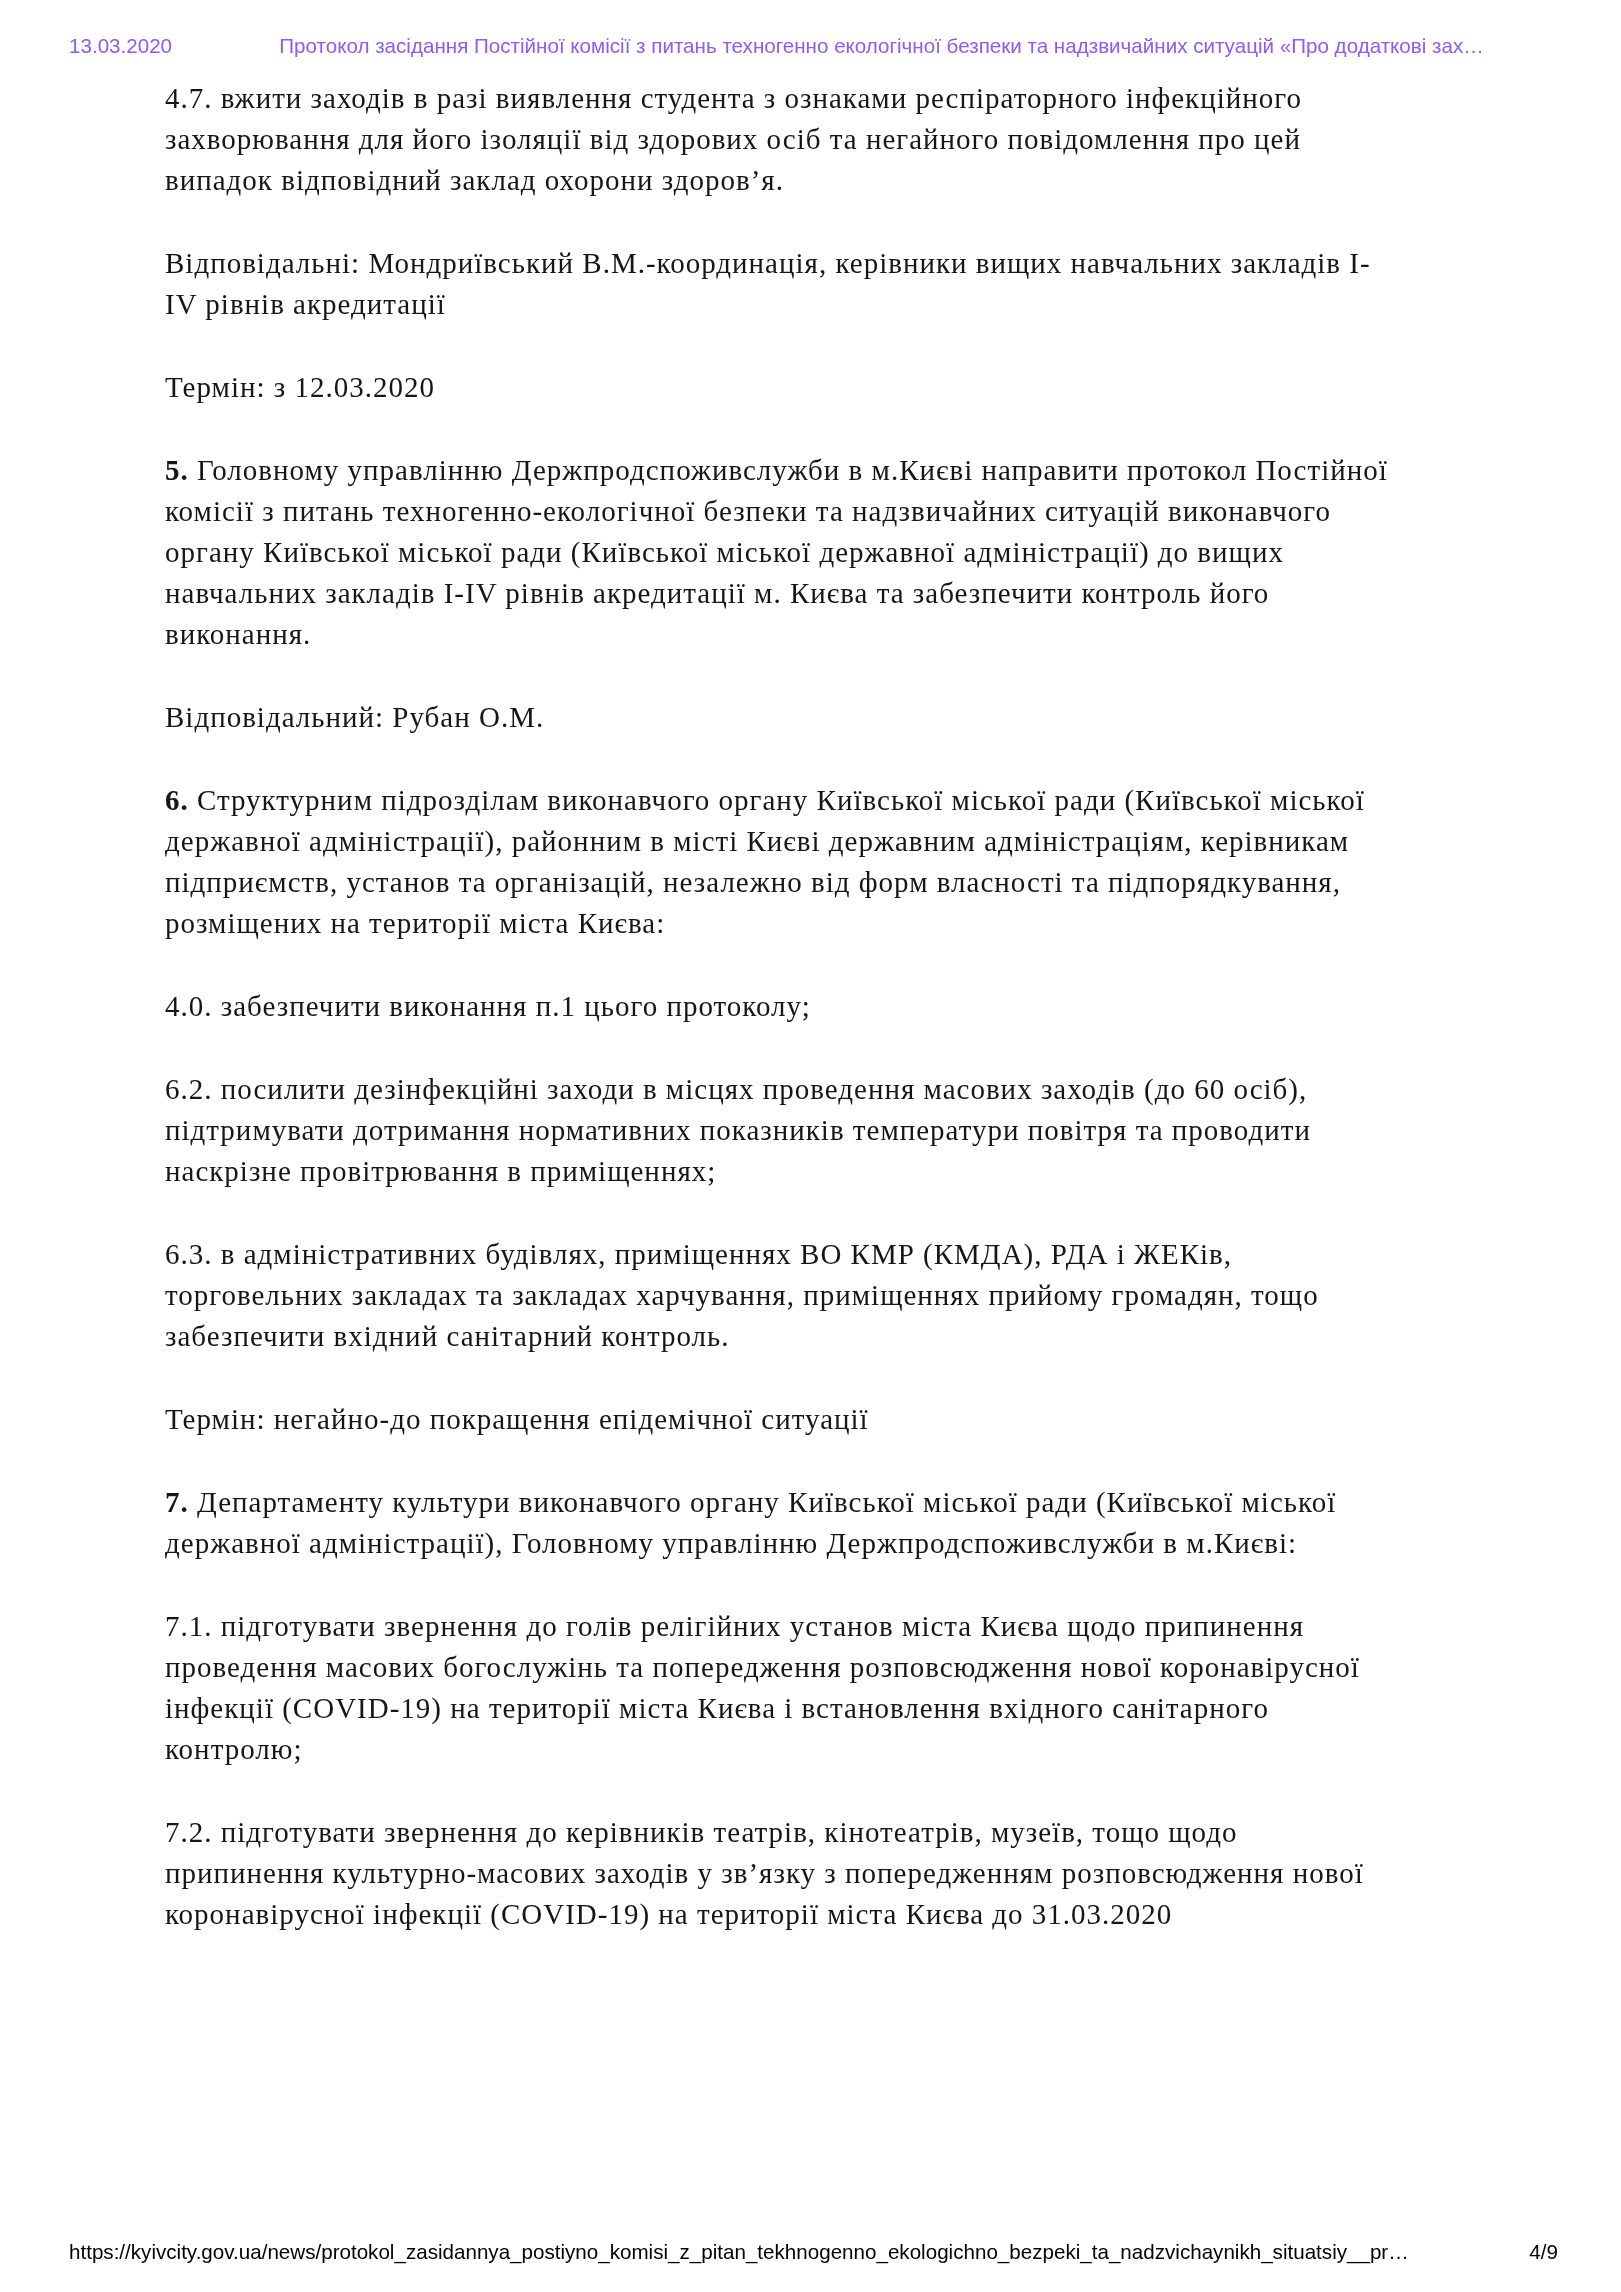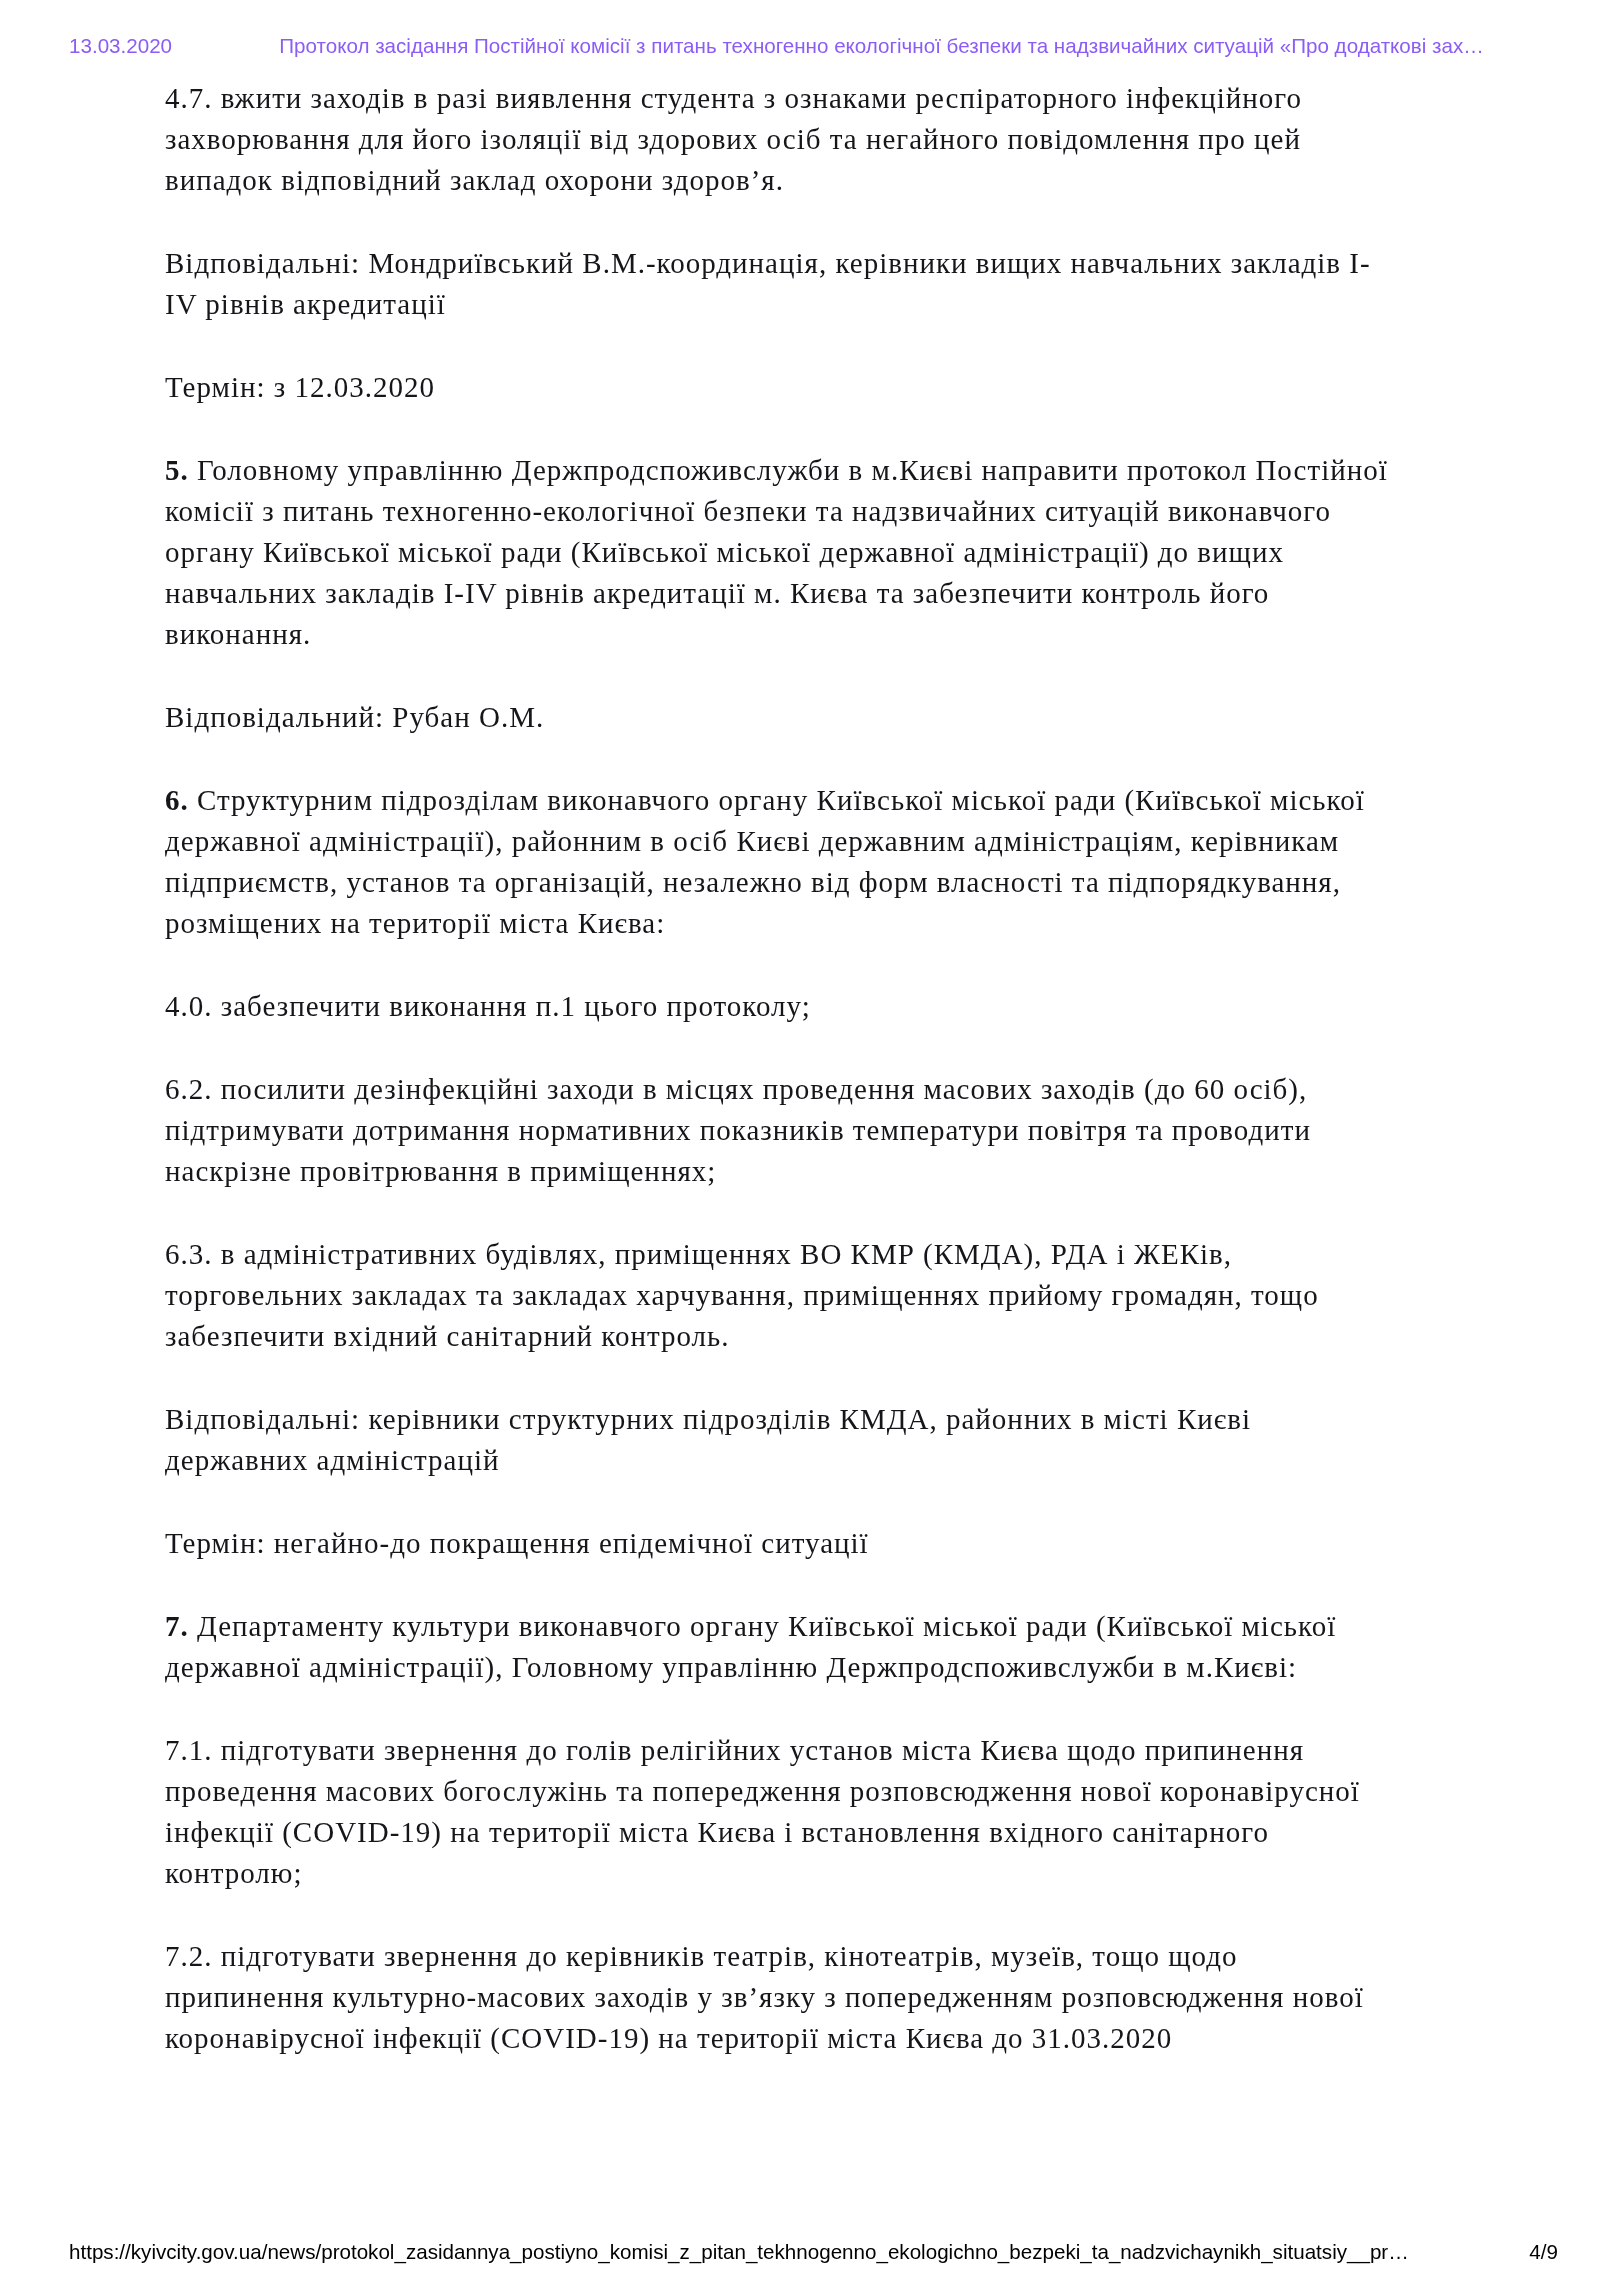--- a/index.html
+++ b/index.html
@@ -83,25 +83,24 @@
     <span class="hdr-date">13.03.2020</span>
     <span class="hdr-title">Протокол засідання Постійної комісії з питань техногенно екологічної безпеки та надзвичайних ситуацій «Про додаткові зах…</span>
   </header>
 
   <main class="doc">
     <p><b></b><span>4.7. вжити заходів в разі виявлення студента з ознаками респіраторного інфекційного захворювання для його ізоляції від здорових осіб та негайного повідомлення про цей випадок відповідний заклад охорони здоров’я.</span></p>
     <p><b></b><span>Відповідальні: Мондриївський В.М.-координація, керівники вищих навчальних закладів I-IV рівнів акредитації</span></p>
     <p><b></b><span>Термін: з 12.03.2020</span></p>
     <p><b>5.</b><span> Головному управлінню Держпродспоживслужби в м.Києві направити протокол Постійної комісії з питань техногенно-екологічної безпеки та надзвичайних ситуацій виконавчого органу Київської міської ради (Київської міської державної адміністрації) до вищих навчальних закладів I-IV рівнів акредитації м. Києва та забезпечити контроль його виконання.</span></p>
     <p><b></b><span>Відповідальний: Рубан О.М.</span></p>
-    <p><b>6.</b><span> Структурним підрозділам виконавчого органу Київської міської ради (Київської міської державної адміністрації), районним в осіб Києві державним адміністраціям, керівникам підприємств, установ та організацій, незалежно від форм власності та підпорядкування, розміщених на території міста Києва:</span></p>
+    <p><b>6.</b><span> Структурним підрозділам виконавчого органу Київської міської ради (Київської міської державної адміністрації), районним в місті Києві державним адміністраціям, керівникам підприємств, установ та організацій, незалежно від форм власності та підпорядкування, розміщених на території міста Києва:</span></p>
     <p><b></b><span>4.0. забезпечити виконання п.1 цього протоколу;</span></p>
     <p><b></b><span>6.2. посилити дезінфекційні заходи в місцях проведення масових заходів (до 60 осіб), підтримувати дотримання нормативних показників температури повітря та проводити наскрізне провітрювання в приміщеннях;</span></p>
     <p><b></b><span>6.3. в адміністративних будівлях, приміщеннях ВО КМР (КМДА), РДА і ЖЕКів, торговельних закладах та закладах харчування, приміщеннях прийому громадян, тощо забезпечити вхідний санітарний контроль.</span></p>
-    <p><b></b><span>Відповідальні: керівники структурних підрозділів КМДА, районних в місті Києві державних адміністрацій</span></p>
     <p><b></b><span>Термін: негайно-до покращення епідемічної ситуації</span></p>
     <p><b>7.</b><span> Департаменту культури виконавчого органу Київської міської ради (Київської міської державної адміністрації), Головному управлінню Держпродспоживслужби в м.Києві:</span></p>
     <p><b></b><span>7.1. підготувати звернення до голів релігійних установ міста Києва щодо припинення проведення масових богослужінь та попередження розповсюдження нової коронавірусної інфекції (COVID-19) на території міста Києва і встановлення вхідного санітарного контролю;</span></p>
     <p><b></b><span>7.2. підготувати звернення до керівників театрів, кінотеатрів, музеїв, тощо щодо припинення культурно-масових заходів у зв’язку з попередженням розповсюдження нової коронавірусної інфекції (COVID-19) на території міста Києва до 31.03.2020</span></p>
   </main>
 
   <footer class="ftr">
     <span class="ftr-url">https://kyivcity.gov.ua/news/protokol_zasidannya_postiyno_komisi_z_pitan_tekhnogenno_ekologichno_bezpeki_ta_nadzvichaynikh_situatsiy__pr…</span>
     <span class="ftr-page">4/9</span>
   </footer>

